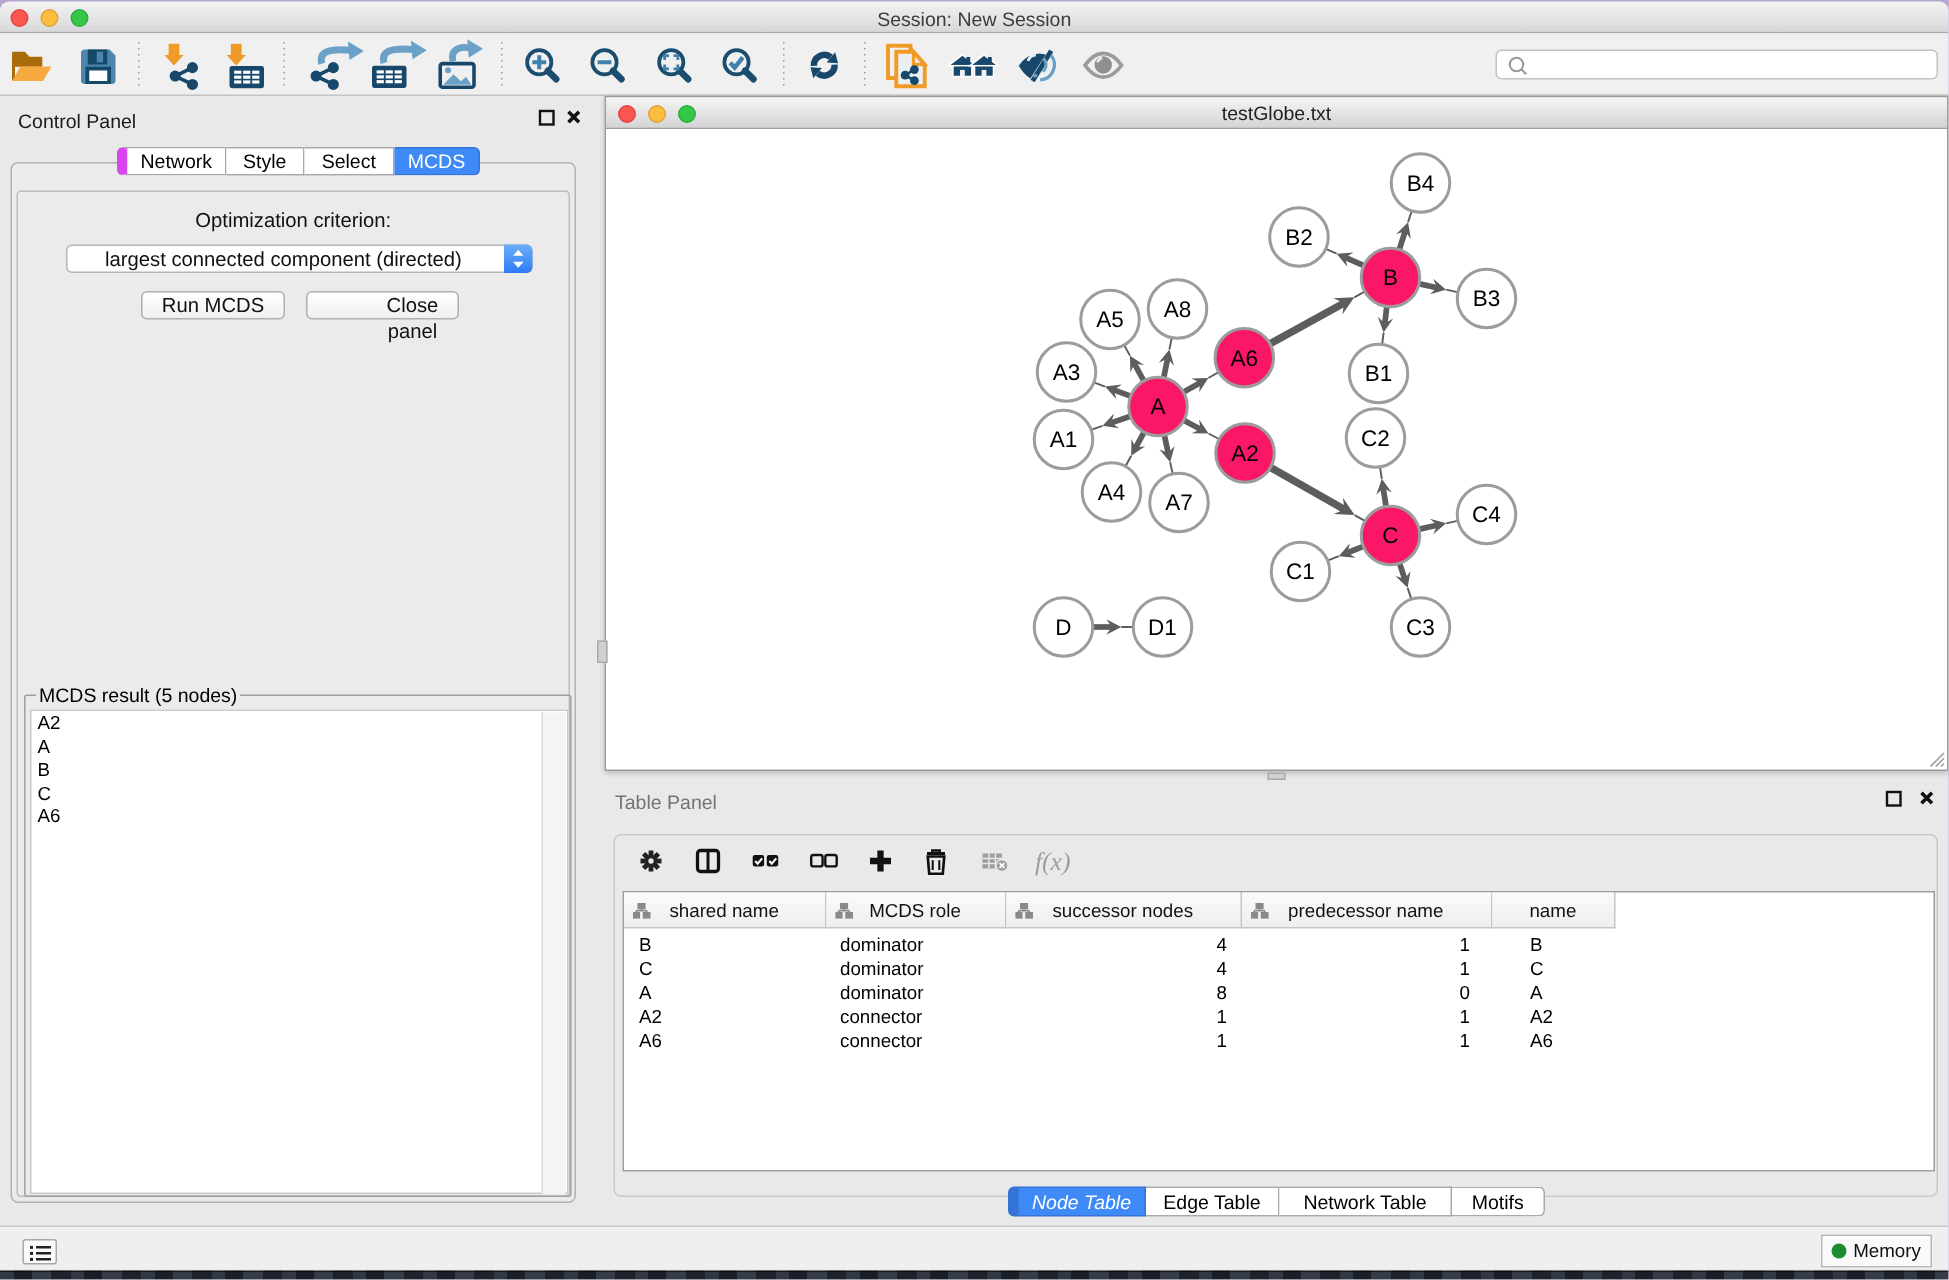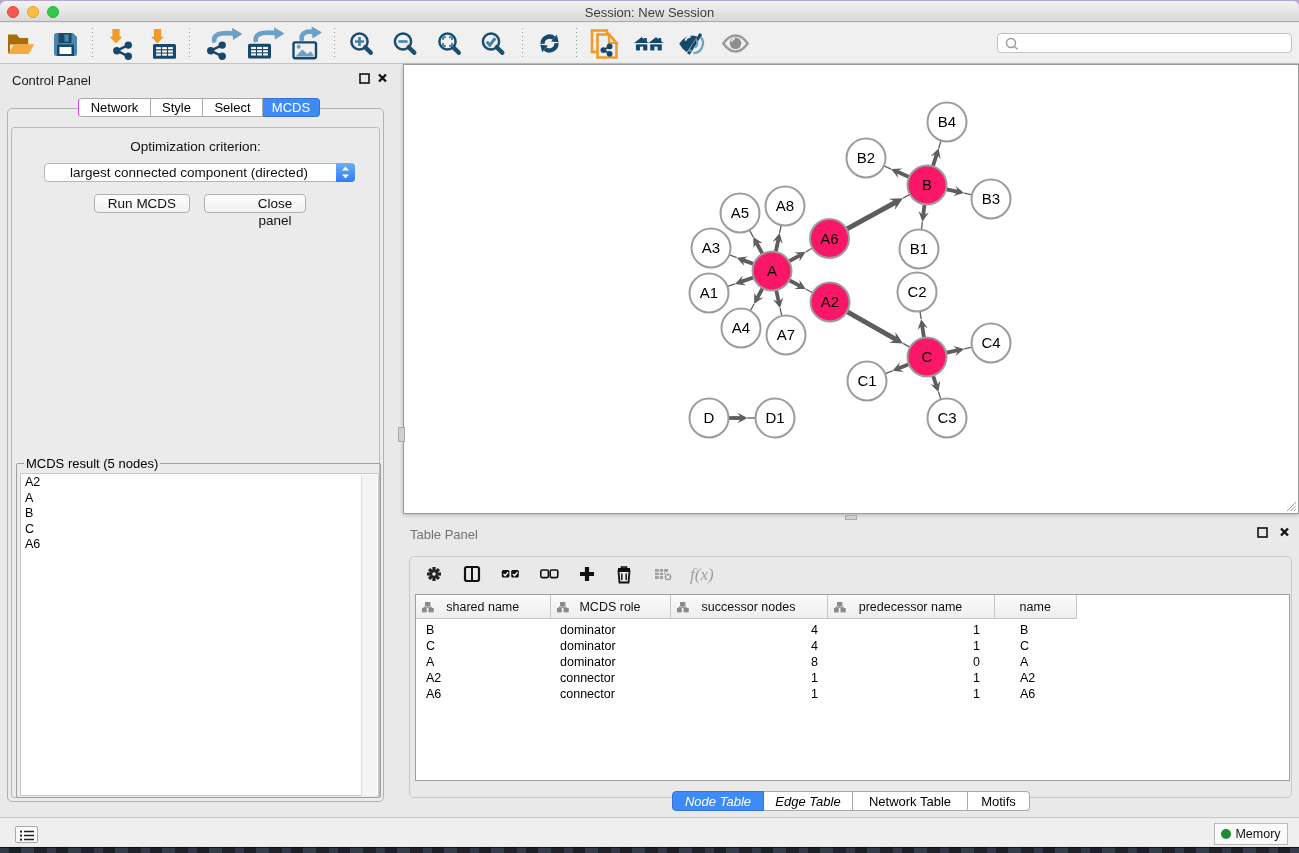--- a/index.html
+++ b/index.html
@@ -12,21 +12,21 @@
 .tl { position:absolute; top:5px; width:12px; height:12px; border-radius:50%; }
 #titlebar .t { position:absolute; width:100%; text-align:center; top:4px; font-size:13px; color:#3c3c3c; }
 #toolbar { position:absolute; left:0; top:22px; width:100%; height:41px; background:#f0f0f0;
   border-bottom:1px solid #c3c3c3; }
 #search { position:absolute; left:997px; top:32px; width:295px; height:20px; background:#fff;
   border:1px solid #c2c2c2; border-radius:4px; }
 #cp-title { position:absolute; left:12px; top:72px; font-size:13px; color:#1a1a1a; }
 .tabs { position:absolute; display:flex; height:19px; font-size:13px; z-index:6; }
 .tab { border:1px solid #a9a9a9; border-left:none; background:#fff; color:#000;
   display:flex; align-items:center; justify-content:center; }
-.tab.first { border-left:1px solid #d946ef; border-radius:4px 0 0 4px; }
+.tab.first { border-left:7px solid #d946ef; border-radius:4px 0 0 4px; }
 .tab.last { border-radius:0 4px 4px 0; }
 .tab.sel { background:#3e8bf7; color:#fff; border-color:#3573d6; }
 #cp-box { position:absolute; left:7px; top:107px; width:377px; height:694px;
   border:1px solid #b2b2b2; border-radius:5px; background:#ebebeb; }
 #cp-inner { position:absolute; left:3px; top:18px; width:369px; height:671px;
   border:1px solid #bcbcbc; border-radius:3px; }
 #opt-label { position:absolute; left:0; top:11px; width:100%; text-align:center; font-size:13.5px; color:#111; }
 #dropdown { position:absolute; left:32px; top:35px; width:311px; height:19px; background:#fff;
   border:1px solid #b5b5b5; border-radius:4px; font-size:13.5px; color:#111; line-height:17px; padding-left:25px; }
 #dd-btn { position:absolute; right:-1px; top:-1px; width:19px; height:19px; border-radius:0 4px 4px 0;
@@ -200,20 +200,26 @@
       <div id="fieldset">
         <legend>MCDS result (5 nodes)</legend>
         <div id="mcds-list">A2<br>A<br>B<br>C<br>A6
           <div id="mcds-scroll"></div>
         </div>
       </div>
     </div>
   </div>
 
   <div id="netwin">
+    <div id="netwin-tb">
+      <div class="tl" style="left:8px; top:5px; background:#fc5651; border:0.5px solid #e2453f;"></div>
+      <div class="tl" style="left:28px; top:5px; background:#fdbd3e; border:0.5px solid #e0a334;"></div>
+      <div class="tl" style="left:48px; top:5px; background:#34c84a; border:0.5px solid #2dad3f;"></div>
+      <div class="t">testGlobe.txt</div>
+    </div>
     <svg width="894" height="427" style="position:absolute;left:0;top:21px" font-family="Liberation Sans, sans-serif">
         <line x1="358.8" y1="168.4" x2="352.3" y2="156.5" stroke="#5d5d5d" stroke-width="3.8"></line>
         <polygon points="349.3,151.1 358.7,157.3 352.3,156.5 349.6,162.3" fill="#5d5d5d"></polygon>
         <line x1="349.3" y1="151.1" x2="345.2" y2="143.6" stroke="#5d5d5d" stroke-width="1.3"></line>
         <line x1="371.7" y1="166.4" x2="374.4" y2="153.0" stroke="#5d5d5d" stroke-width="3.8"></line>
         <polygon points="375.6,147.0 378.7,157.8 374.4,153.0 368.5,155.8" fill="#5d5d5d"></polygon>
         <line x1="375.6" y1="147.0" x2="377.3" y2="138.6" stroke="#5d5d5d" stroke-width="1.3"></line>
         <line x1="350.2" y1="178.3" x2="338.5" y2="173.9" stroke="#5d5d5d" stroke-width="3.8"></line>
         <polygon points="332.7,171.7 343.9,170.4 338.5,173.9 340.3,180.1" fill="#5d5d5d"></polygon>
         <line x1="332.7" y1="171.7" x2="324.8" y2="168.7" stroke="#5d5d5d" stroke-width="1.3"></line>
@@ -425,21 +431,21 @@
       <div class="trow" style="left:412px; top:76px; width:152px; text-align:right;">1</div>
       <div class="trow" style="left:604px; top:76px; width:60px;">A2</div>
       <div class="trow" style="left:10px; top:92px; width:120px;">A6</div>
       <div class="trow" style="left:144px; top:92px; width:110px;">connector</div>
       <div class="trow" style="left:255px; top:92px; width:147px; text-align:right;">1</div>
       <div class="trow" style="left:412px; top:92px; width:152px; text-align:right;">1</div>
       <div class="trow" style="left:604px; top:92px; width:60px;">A6</div>
     </div>
   <div class="tabs" style="left:672px; top:790px; height:20px;">
     <div class="tab first sel" style="width:92px;font-style:italic;">Node Table</div>
-    <div class="tab" style="width:89px;font-style:italic;">Edge Table</div>
+    <div class="tab" style="width:89px;">Edge Table</div>
     <div class="tab" style="width:115px;">Network Table</div>
     <div class="tab last" style="width:62px;">Motifs</div>
   </div>
   <div class="abs" style="left:845px;top:514px;width:12px;height:5px;background:#d0d0d0;border:1px solid #aaa;"></div>
   <div class="abs" style="left:398px;top:426px;width:7px;height:15px;background:#d0d0d0;border:1px solid #aaa;"></div>
   <div id="statusbar">
     <div id="listbtn"><svg width="23" height="17">
       <g stroke="#222" stroke-width="1.6">
             <path d="M8 4.5 h10 M8 8.5 h10 M8 12.5 h10"></path>
           </g>

